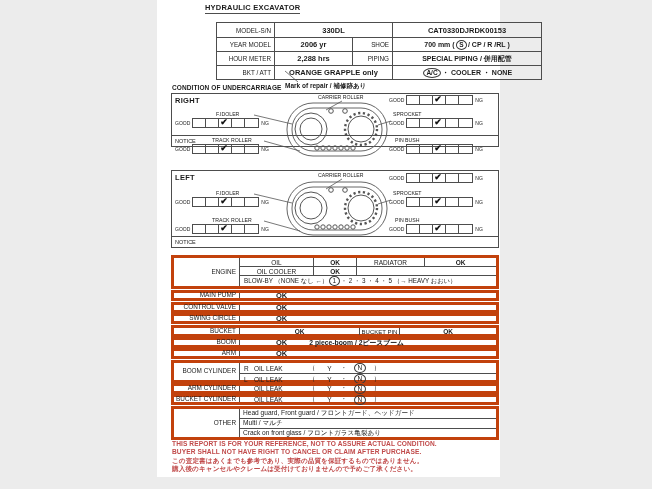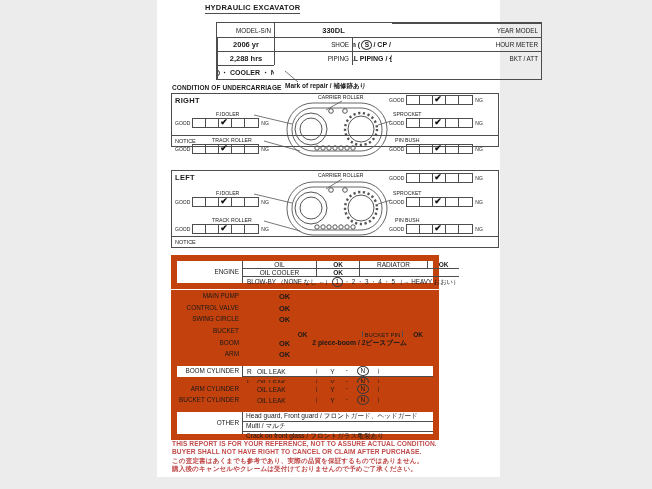--- a/index.html
+++ b/index.html
@@ -39,21 +39,21 @@
   .cells { display:flex; border:1px solid #4d4d4d; height:10px; }
   .cell { width:13px; border-right:1px solid #4d4d4d; position:relative; }
   .cell:last-child { border-right:none; }
   .chk { position:absolute; left:1px; top:-2px; font-size:9px; font-weight:bold; font-style:normal; color:#111; }
   .notice-row { position:absolute; left:0; right:0; bottom:0; height:11px; border-top:1px solid #4d4d4d;
                 font-size:5.5px; display:flex; align-items:center; padding-left:3px; color:#222; }
   .track-svg { position:absolute; left:112px; top:4px; }
   .callouts { position:absolute; left:0; top:0; pointer-events:none; }
 
   
-  .grp { position:absolute; left:14px; width:268px; border:6px solid #c2410c; background:#fff; display:flex; }
+  .grp { position:absolute; left:14px; width:328px; border:3px solid #c2410c; background:#fff; display:flex; }
   .lab-col { width:66px; flex:none; border-right:1px solid #4d4d4d; display:flex; align-items:center;
              justify-content:flex-end; padding-right:3px; font-size:6.4px; text-align:right; line-height:6.5px; }
   .rows-col { flex:1; display:flex; flex-direction:column; }
   .frow { flex:1; display:flex; align-items:center; }
   .frow.bb { border-bottom:1px solid #4d4d4d; }
   .okv { font-weight:bold; font-size:7.5px; }
   .pl { padding-left:36px; }
   .ec { display:flex; align-items:center; justify-content:center; height:100%; border-right:1px solid #4d4d4d;
         font-size:6.5px; }
   .ec:last-child { border-right:none; }
@@ -78,36 +78,38 @@
 <body>
 
 <div class="screen">
   <div class="page">
 
     <div class="doc-title">HYDRAULIC EXCAVATOR</div>
 
     <div class="htable">
       <div class="hcell r1 c1">MODEL-S/N</div>
       <div class="hcell r1 hval span23">330DL</div>
+      <div class="hcell r1 hval">CAT0330DJRDK00153</div>
 
       <div class="hcell c1">YEAR MODEL</div>
       <div class="hcell hval">2006 yr</div>
       <div class="hcell hlab2">SHOE</div>
       <div class="hcell hval small">
         <span>700 mm (</span>
         <span class="circ">S</span>
         <span>/ CP / R /RL )</span>
       </div>
 
       <div class="hcell c1">HOUR METER</div>
       <div class="hcell hval">2,288 hrs</div>
       <div class="hcell hlab2">PIPING</div>
       <div class="hcell hval small">SPECIAL PIPING / 併用配管</div>
 
       <div class="hcell c1">BKT / ATT</div>
+      <div class="hcell hval span23">ORANGE GRAPPLE only</div>
       <div class="hcell hval small">
         <span class="circ">A/C</span>
         <span>・ COOLER ・ NONE</span>
       </div>
     </div>
 
     <div class="cond-title">CONDITION OF UNDERCARRIAGE</div>
     <div class="repair-note">Mark of repair / 補修跡あり</div>
     <svg class="note-line" width="26" height="16">
       <line x1="6" y1="3" x2="19" y2="14"></line>

